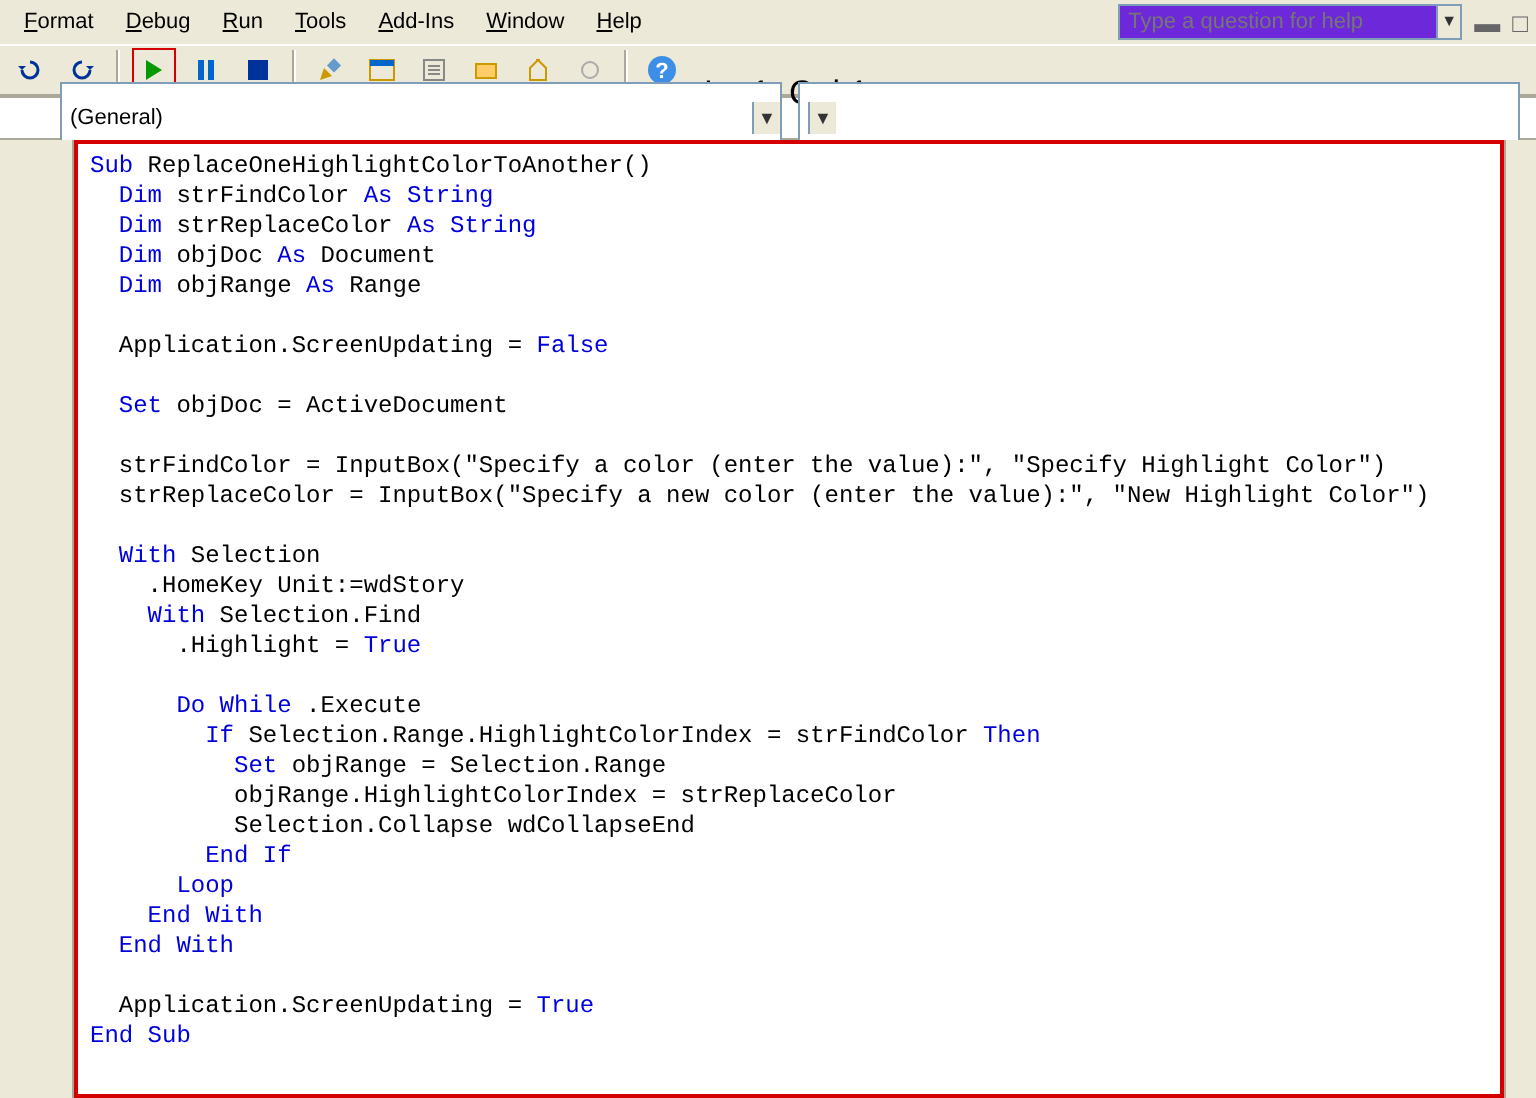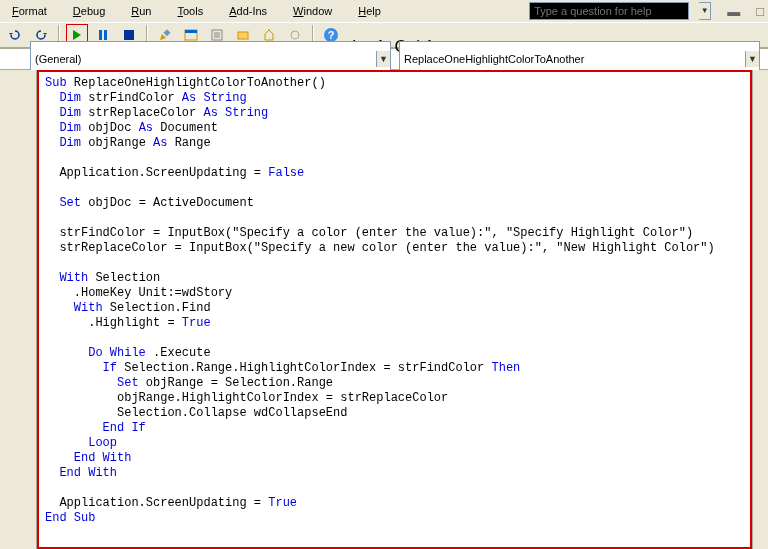--- a/index.html
+++ b/index.html
@@ -1,21 +1,21 @@
 <!DOCTYPE html>
 <html><head>
 <meta charset="utf-8">
 <style>
   * { margin: 0; padding: 0; box-sizing: border-box; }
   body { font-family: Tahoma, Arial, sans-serif; font-size: 11px; background: #ece9d8; width: 768px; height: 549px; overflow: hidden; }
-  .menubar { display: flex; align-items: center; height: 22px; background: #ece9d8; padding: 0 4px; gap: 10px; }
+  .menubar { display: flex; align-items: center; height: 22px; background: #ece9d8; padding: 0 4px; gap: 0; }
   .menu-item { padding: 3px 8px; color: #000; cursor: default; }
   .menu-item .ul { text-decoration: underline; }
   .spacer { flex: 1; }
-  .help-box { width: 160px; height: 18px; border: 1px solid #7f9db9; background: #000000; color: #aaa; padding: 1px 4px; font-size: 11px; }
+  .help-box { width: 160px; height: 18px; border: 1px solid #7f9db9; background: #6d28d9; color: #aaa; padding: 1px 4px; font-size: 11px; }
   .help-dd { width: 12px; height: 18px; border: 1px solid #7f9db9; border-left: none; background: #ece9d8; color: #333; font-size: 8px; text-align: center; line-height: 16px; }
   .winbtn { margin-left: 6px; color: #666; font-size: 13px; }
   .toolbar { display: flex; align-items: center; height: 26px; background: #ece9d8; border-top: 1px solid #fff; border-bottom: 1px solid #aca899; padding: 0 4px; gap: 4px; }
   .tbtn { width: 22px; height: 22px; display: flex; align-items: center; justify-content: center; border: 1px solid transparent; }
   .tbtn.highlight { border: 1px solid #d40000; }
   .tsep { width: 2px; height: 20px; border-left: 1px solid #aca899; border-right: 1px solid #fff; margin: 0 2px; }
   .cursor-pos { font-size: 17px; color: #000; margin-left: 6px; margin-top: 23px; }
   .dropdown-row { display: flex; align-items: center; height: 22px; background: #fff; border-top: 1px solid #aca899; border-bottom: 1px solid #aca899; padding: 2px 8px; gap: 8px; }
   .dd { flex: 1; height: 36px; border: 1px solid #7f9db9; background: #fff; padding: 1px 4px; display: flex; align-items: center; justify-content: space-between; font-size: 11px; }
   .dd-arrow { width: 14px; text-align: center; color: #333; font-size: 9px; background:#ece9d8; border-left:1px solid #7f9db9; margin-right:-4px; height:16px; line-height:16px;}
@@ -118,21 +118,20 @@
   <div class="cursor-pos">Ln 1, Col 1</div>
 </div>
 
 <div class="dropdown-row">
   <div style="width:14px"></div>
   <div class="dd">
     <span>(General)</span>
     <span class="dd-arrow">▼</span>
   </div>
   <div class="dd">
-    <span>ReplaceOneHighlightColorToAnother</span>
     <span class="dd-arrow">▼</span>
   </div>
 </div>
 
 <div class="editor-wrap">
   <div class="gutter"></div>
   <div class="code-area"><span class="kw">Sub</span><span> ReplaceOneHighlightColorToAnother()</span>
 <span class="kw">  Dim</span><span> strFindColor </span><span class="kw">As String</span>
 <span class="kw">  Dim</span><span> strReplaceColor </span><span class="kw">As String</span>
 <span class="kw">  Dim</span><span> objDoc </span><span class="kw">As</span><span> Document</span>

